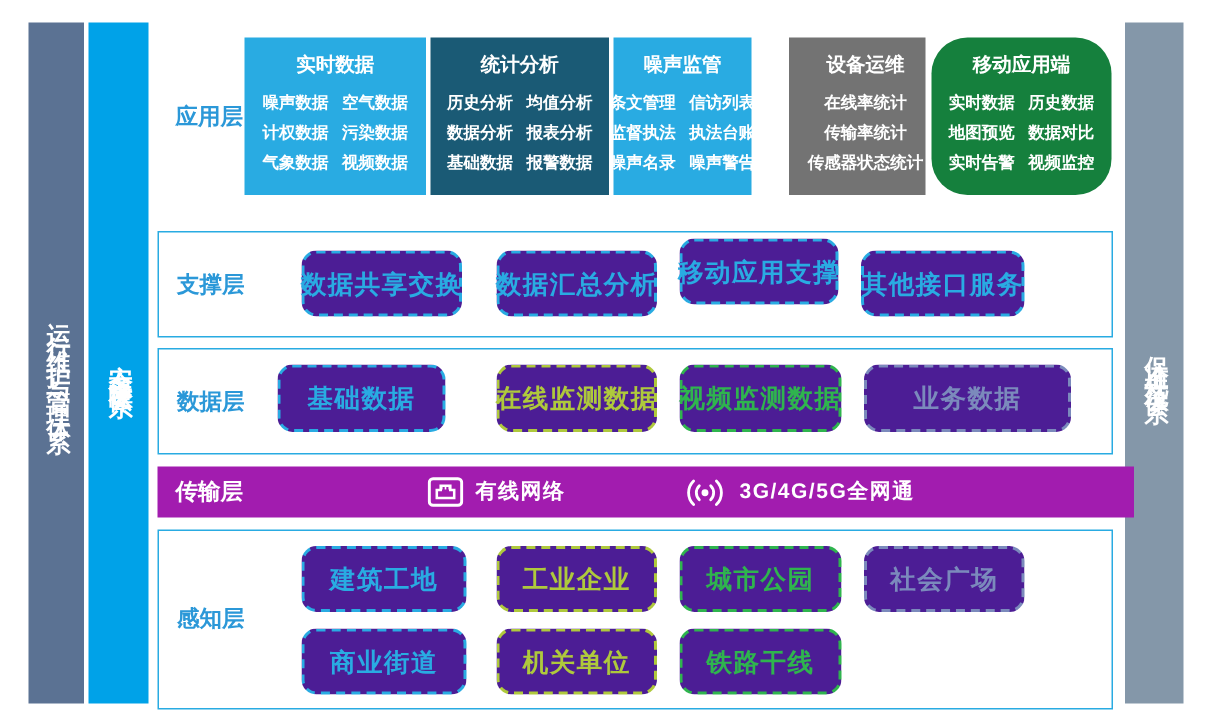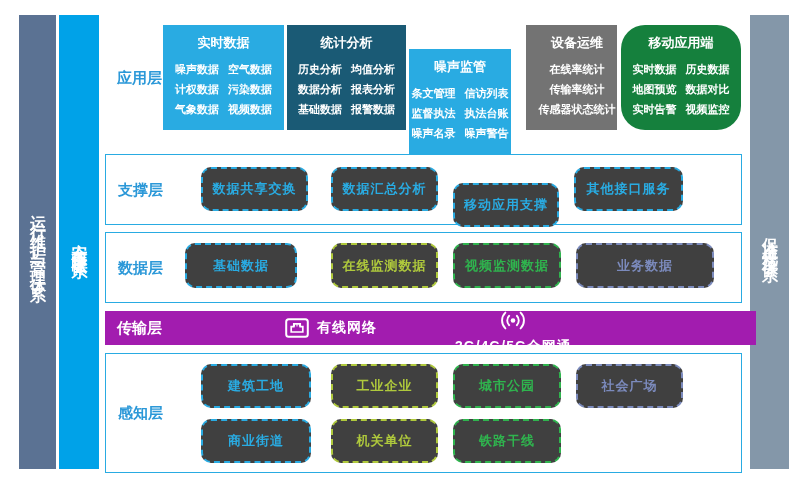--- a/index.html
+++ b/index.html
@@ -39,23 +39,23 @@
   }
   .module-title{font-size:13px;font-weight:bold;margin-bottom:7px;}
   .module-row{
     display:flex;justify-content:center;gap:9px;
     font-size:11px;font-weight:bold;line-height:20px;white-space:nowrap;
   }
 
   
   .pill{
     position:absolute;box-sizing:border-box;
-    border:2px dashed;border-radius:10px;background:#404040;
+    border:2px dashed;border-radius:10px;background:#4c1d95;
     display:flex;align-items:center;justify-content:center;
-    font-size:13px;font-weight:bold;letter-spacing:1px;white-space:nowrap;
+    font-size:17px;font-weight:bold;letter-spacing:1px;white-space:nowrap;
   }
 
   
   #transmission-layer{color:#fff;}
   .trans-item{
     position:absolute;top:0;height:34px;display:flex;align-items:center;gap:8px;
     font-size:14px;font-weight:bold;letter-spacing:1px;
   }
 </style>
 </head>
@@ -91,21 +91,21 @@
         </div>
         <div class="module-row">
           <span>数据分析</span>
           <span>报表分析</span>
         </div>
         <div class="module-row">
           <span>基础数据</span>
           <span>报警数据</span>
         </div>
       </div>
-      <div class="module" style="left: 304px; width: 102px; background: rgb(41, 171, 226); margin-top: 24px;">
+      <div class="module" style="left: 304px; width: 92px; background: rgb(41, 171, 226);">
         <div class="module-title">噪声监管</div>
         <div class="module-row">
           <span>条文管理</span>
           <span>信访列表</span>
         </div>
         <div class="module-row">
           <span>监督执法</span>
           <span>执法台账</span>
         </div>
         <div class="module-row">
@@ -141,21 +141,21 @@
         </div>
       </div>
     </div>
 </div>
 
 <div class="section boxed" id="support-layer" style="border: 1px solid rgb(41, 171, 226);">
   <div class="layer-label" style="color: rgb(43, 152, 216);">支撑层</div>
   <div id="support-items">
       <div class="pill" style="left: 95px; width: 107px; top: 12px; height: 44px; border-color: rgb(41, 171, 226); color: rgb(41, 171, 226);">数据共享交换</div>
       <div class="pill" style="left: 225px; width: 107px; top: 12px; height: 44px; border-color: rgb(41, 171, 226); color: rgb(41, 171, 226);">数据汇总分析</div>
-      <div class="pill" style="left: 347px; width: 106px; top: 28px; height: 44px; border-color: rgb(41, 171, 226); color: rgb(41, 171, 226);">移动应用支撑</div>
+      <div class="pill" style="left: 347px; width: 106px; top: 4px; height: 44px; border-color: rgb(41, 171, 226); color: rgb(41, 171, 226);">移动应用支撑</div>
       <div class="pill" style="left: 468px; width: 109px; top: 12px; height: 44px; border-color: rgb(41, 171, 226); color: rgb(41, 171, 226);">其他接口服务</div>
     </div>
 </div>
 
 <div class="section boxed" id="data-layer" style="border: 1px solid rgb(41, 171, 226);">
   <div class="layer-label" style="color: rgb(43, 152, 216);">数据层</div>
   <div id="data-items">
       <div class="pill" style="left: 79px; width: 112px; top: 10px; height: 45px; border-color: rgb(41, 171, 226); color: rgb(41, 171, 226);">基础数据</div>
       <div class="pill" style="left: 225px; width: 107px; top: 10px; height: 45px; border-color: rgb(175, 201, 60); color: rgb(175, 201, 60);">在线监测数据</div>
       <div class="pill" style="left: 347px; width: 108px; top: 10px; height: 45px; border-color: rgb(47, 180, 78); color: rgb(47, 180, 78);">视频监测数据</div>
@@ -169,21 +169,21 @@
       <div class="trans-item" style="left: 180px;">
         <span style="display: inline-flex;">
           <svg width="24" height="20" viewBox="0 0 24 20">
             <rect x="1.2" y="1.2" width="21.6" height="17.6" rx="2.5" fill="none" stroke="#fff" stroke-width="2"></rect>
             <path d="M6.2 14 V8.6 h2.6 V5.8 h6.4 v2.8 h2.6 V14 z" fill="none" stroke="#fff" stroke-width="1.7"></path>
             <path d="M9.5 6.2 v2.2 M12 6.2 v2.2 M14.5 6.2 v2.2" stroke="#fff" stroke-width="1.1"></path>
           </svg>
         </span>
         <span>有线网络</span>
       </div>
-      <div class="trans-item" style="left: 350px; flex-direction: column;">
+      <div class="trans-item" style="left: 350px;">
         <span style="display: inline-flex;">
           <svg width="30" height="19" viewBox="0 0 30 19">
             <circle cx="15" cy="9.5" r="2.3" fill="#fff"></circle>
             <path d="M11.2 4.8 a6.6 6.6 0 0 0 0 9.4" fill="none" stroke="#fff" stroke-width="1.9" stroke-linecap="round"></path>
             <path d="M7.4 1.6 a11 11 0 0 0 0 15.8" fill="none" stroke="#fff" stroke-width="1.9" stroke-linecap="round"></path>
             <path d="M18.8 4.8 a6.6 6.6 0 0 1 0 9.4" fill="none" stroke="#fff" stroke-width="1.9" stroke-linecap="round"></path>
             <path d="M22.6 1.6 a11 11 0 0 1 0 15.8" fill="none" stroke="#fff" stroke-width="1.9" stroke-linecap="round"></path>
           </svg>
         </span>
         <span>3G/4G/5G全网通</span>

